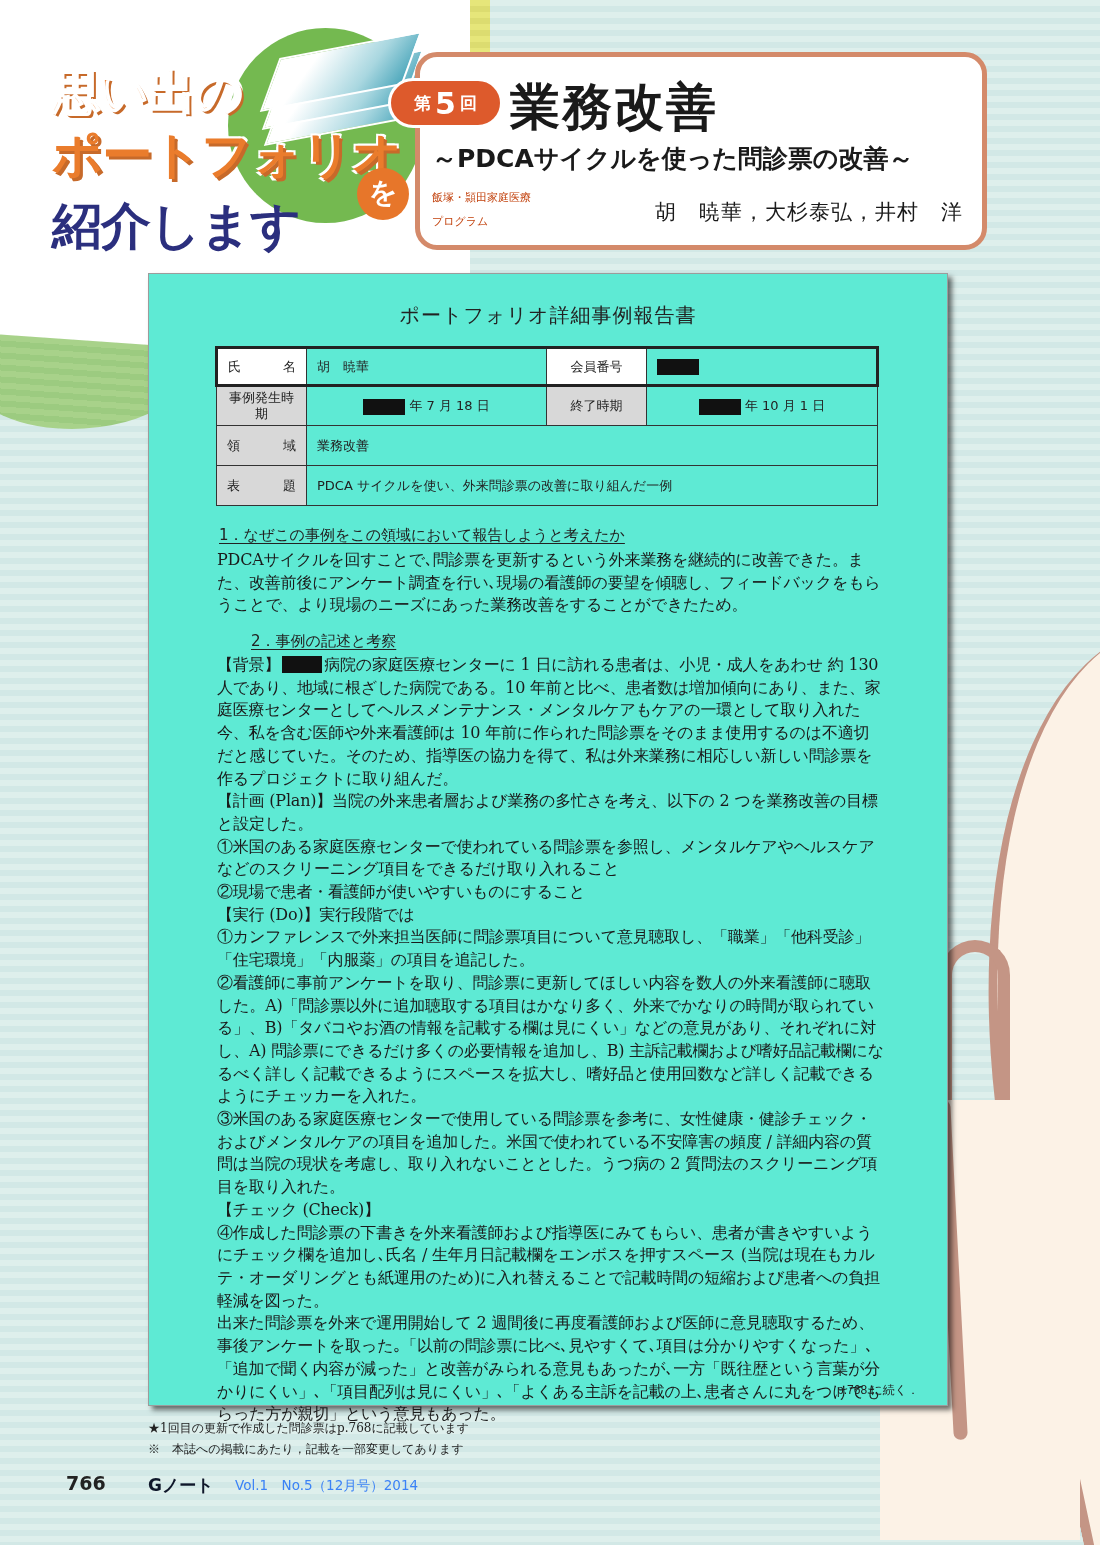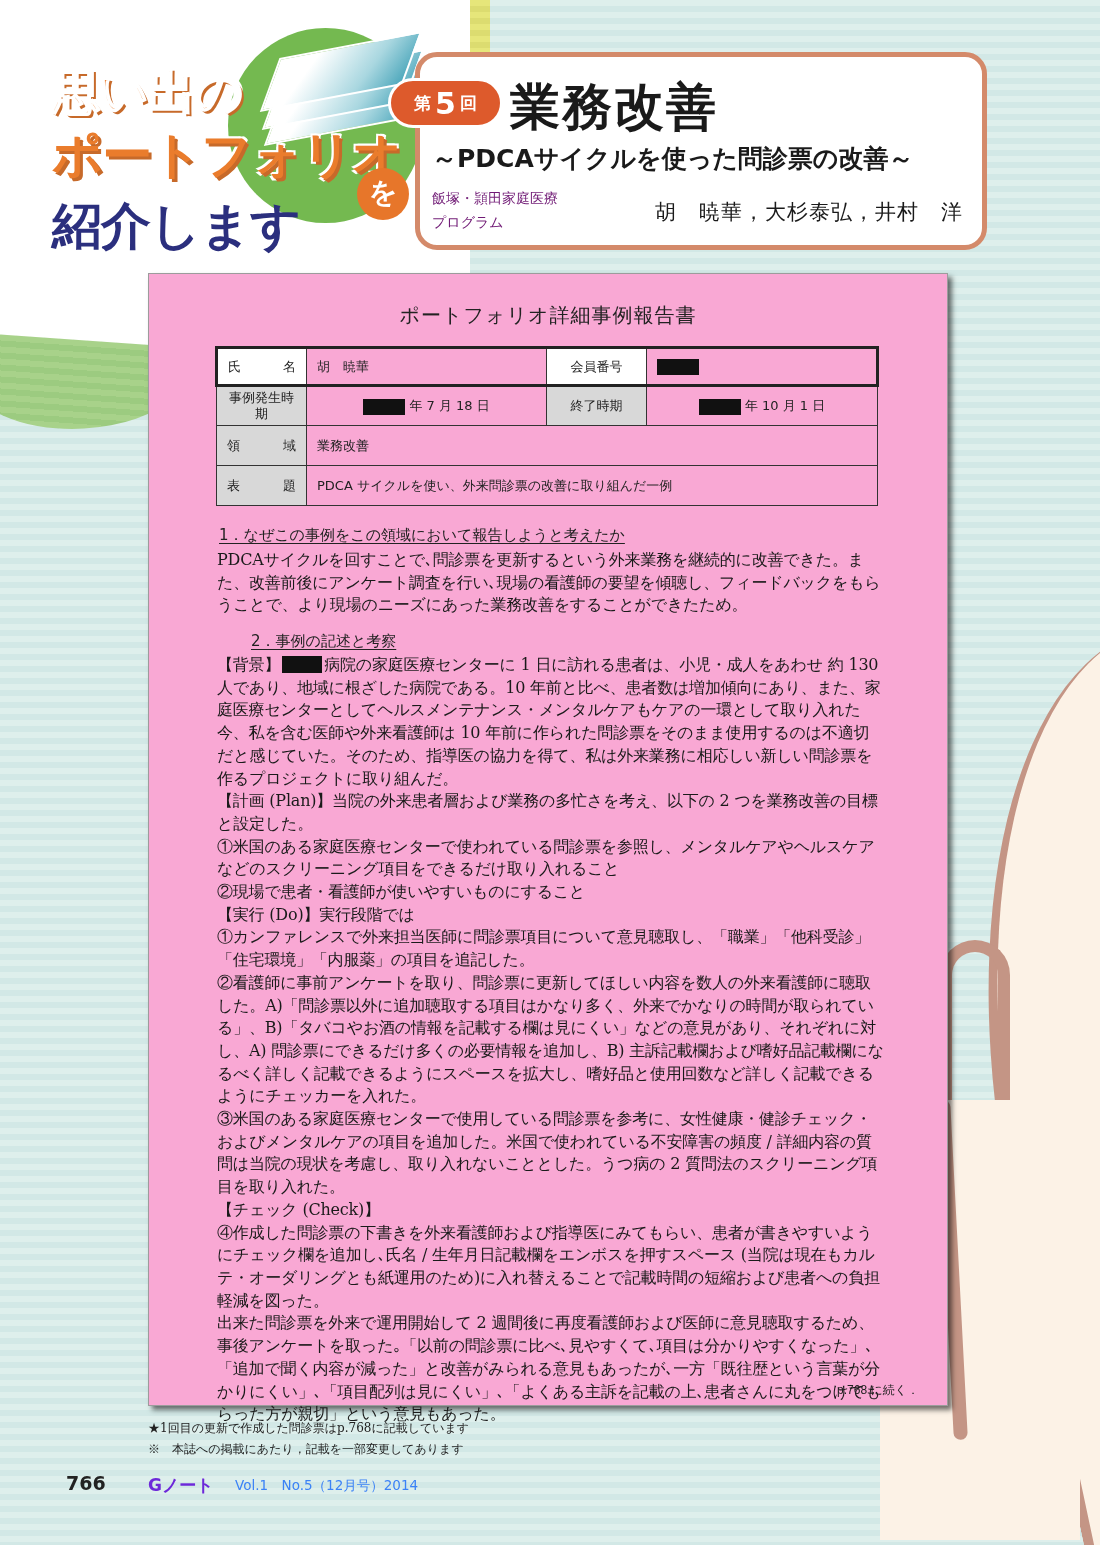--- a/index.html
+++ b/index.html
@@ -90,30 +90,30 @@
   }
   .issue-badge .b-small { font-size: 17px; }
   .issue-badge .b-num { font-size: 30px; }
   .main-title {
     position: absolute; left: 510px; top: 74px; font-size: 50px; font-weight: bold; color: #1a1a1a; letter-spacing: 2px;
   }
   .sub-title {
     position: absolute; left: 432px; top: 142px; font-size: 25px; font-weight: bold; color: #1a1a1a; letter-spacing: 0px;
   }
   .affil {
-    position: absolute; left: 432px; top: 186px; font-size: 14px; line-height: 24px; color: #701a75;
+    position: absolute; left: 432px; top: 186px; font-size: 11px; line-height: 24px; color: #c2410c;
   }
   .authors {
     position: absolute; left: 655px; top: 198px; font-size: 21px; color: #1a1a1a; letter-spacing: 1px;
   }
 
   
   .sheet {
     position: absolute; left: 148px; top: 273px; width: 800px; height: 1133px;
-    background: #f9a8d4; border: 1px solid #9c9c9c;
+    background: #5eead4; border: 1px solid #9c9c9c;
     box-shadow: 4px 4px 5px rgba(0,0,0,0.55);
   }
   .sheet-title {
     position: absolute; left: 0; top: 28px; width: 100%; text-align: center; font-size: 20px; color: #222;
     font-family: "DejaVu Sans", sans-serif; letter-spacing: 1px;
   }
   .report-table {
     position: absolute; left: 66px; top: 72px; width: 664px; border-collapse: collapse;
     font-size: 13px; font-family: "DejaVu Sans", sans-serif; color: #222;
   }
@@ -144,21 +144,21 @@
   }
 
   
   .footnote {
     position: absolute; left: 148px; font-size: 12px; color: #222; font-family: "DejaVu Serif", serif;
   }
   .page-num {
     position: absolute; left: 66px; top: 1472px; font-size: 19px; font-weight: bold; color: #222;
   }
   .journal-name {
-    position: absolute; left: 148px; top: 1474px; font-size: 17px; font-weight: bold; color: #6d28d9;
+    position: absolute; left: 148px; top: 1474px; font-size: 17px; font-weight: bold; color: #0f172a;
   }
   .journal-meta {
     position: absolute; left: 235px; top: 1477px; font-size: 13.5px; color: #3b82f6;
   }
 </style>
 </head>
 <body>
 
 <div class="bg-stripes"></div>
 <div class="bg-white-top"></div>

